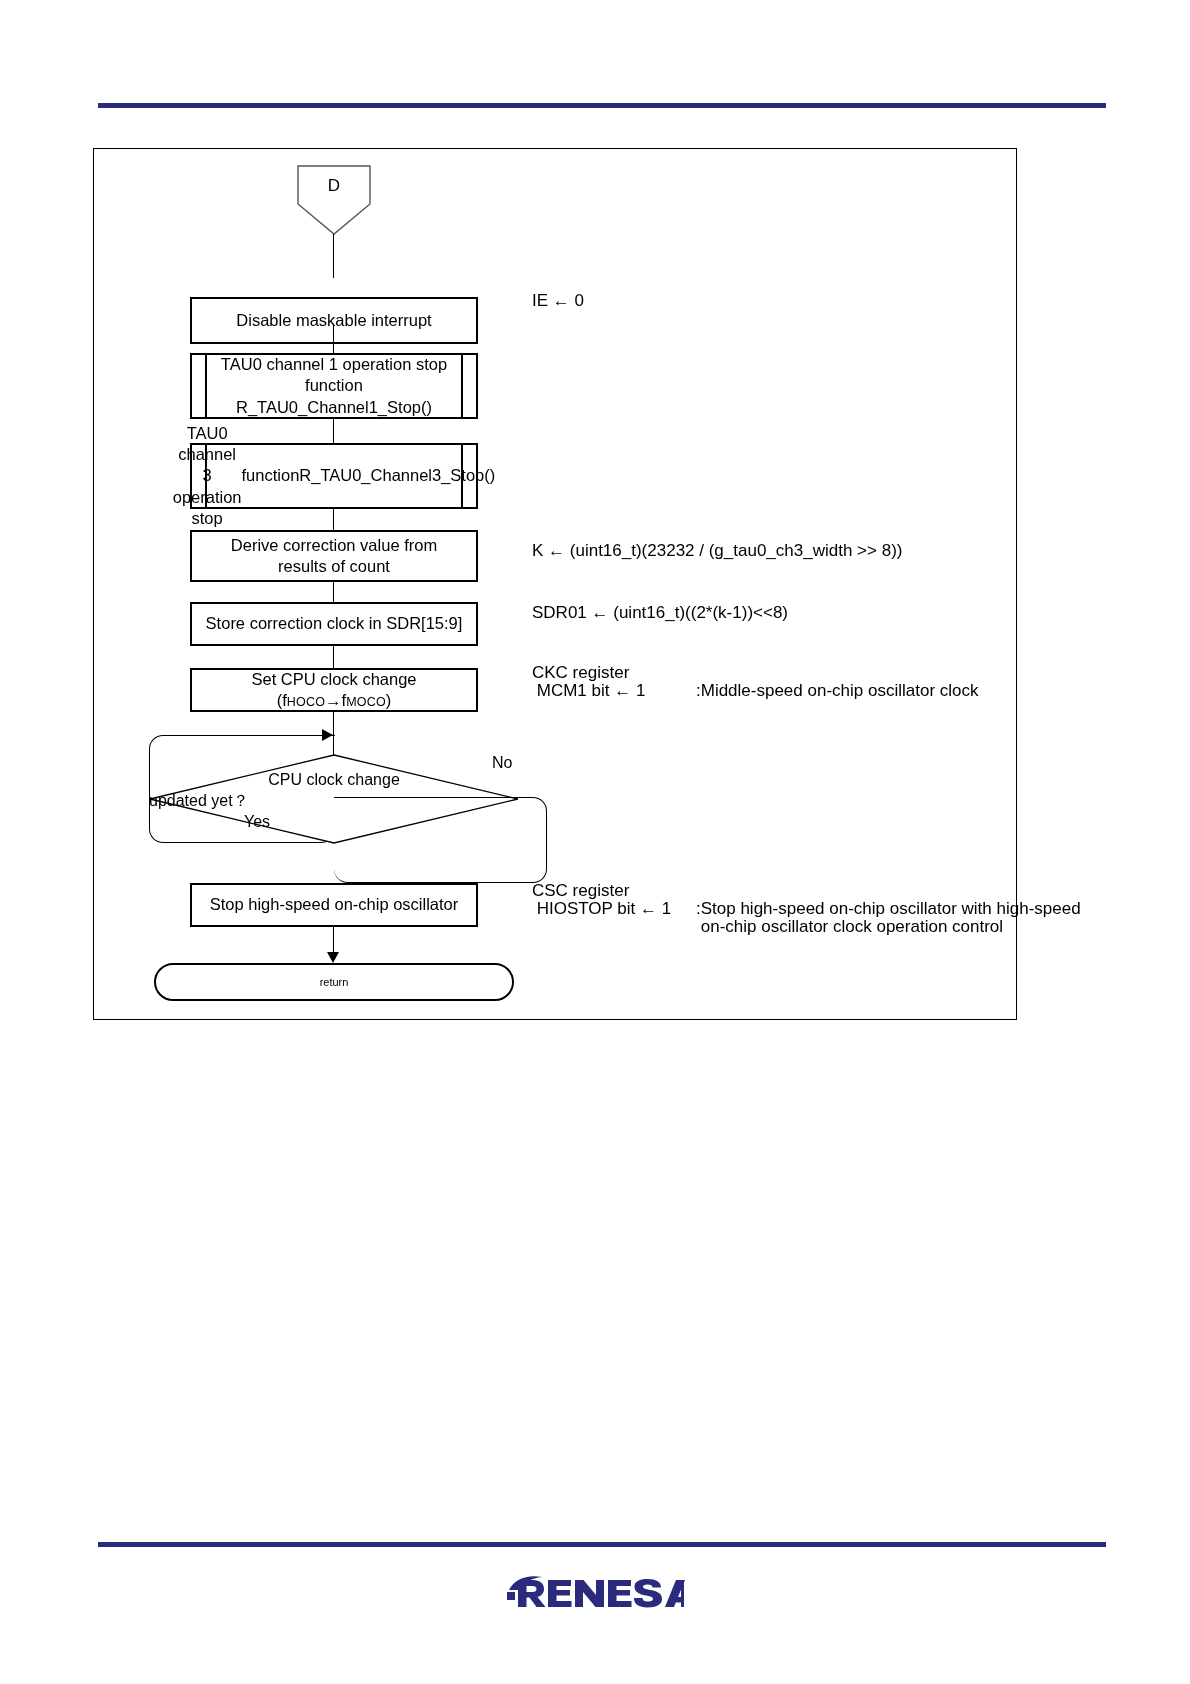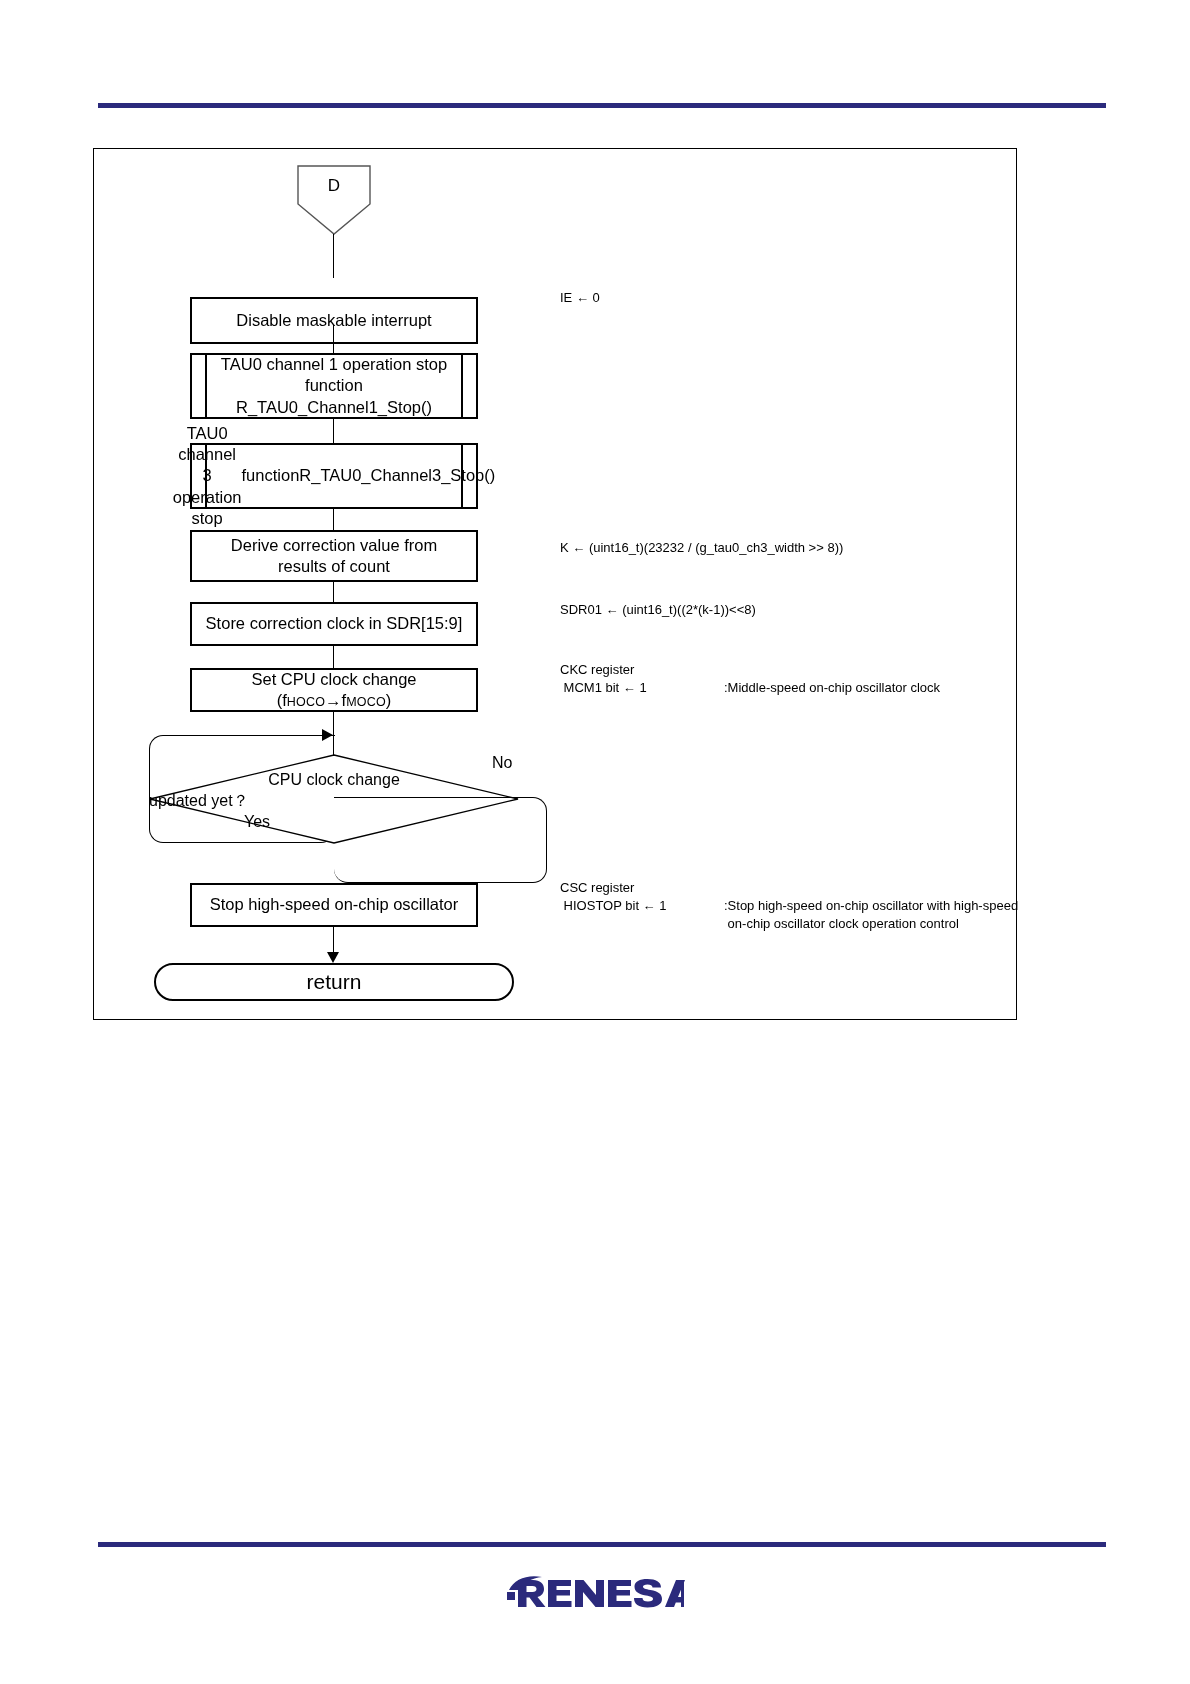--- a/index.html
+++ b/index.html
@@ -56,21 +56,21 @@
   .box.subroutine::before{left:13px;}
   .box.subroutine::after{right:13px;}
 
   
   .terminal{
     position:absolute;
     border:2px solid #000;
     border-radius:24px;
     background:#fff;
     display:flex;align-items:center;justify-content:center;
-    font-size:21px;
+    font-size:11px;
     box-sizing:border-box;
   }
   .pent-wrap{position:absolute;}
   .pent-label{
     position:absolute;
     width:100%;text-align:center;
     font-size:17px;
     top:12px;
   }
 
@@ -91,25 +91,24 @@
     border-bottom:6px solid transparent;
     border-left:11px solid #000;
   }
 
   
   .elbow{position:absolute;box-sizing:border-box;}
 
   
   .note{
     position:absolute;
-    font-size:13px;
+    font-size:17px;
     line-height:1.45;
     white-space:pre;
     color:#000;
-    margin-left:28px;
   }
 
   
   .dlabel{position:absolute;font-size:16px;}
 
   
   .sc{font-size:12.5px;letter-spacing:.2px;}
 
   
   .logo{

